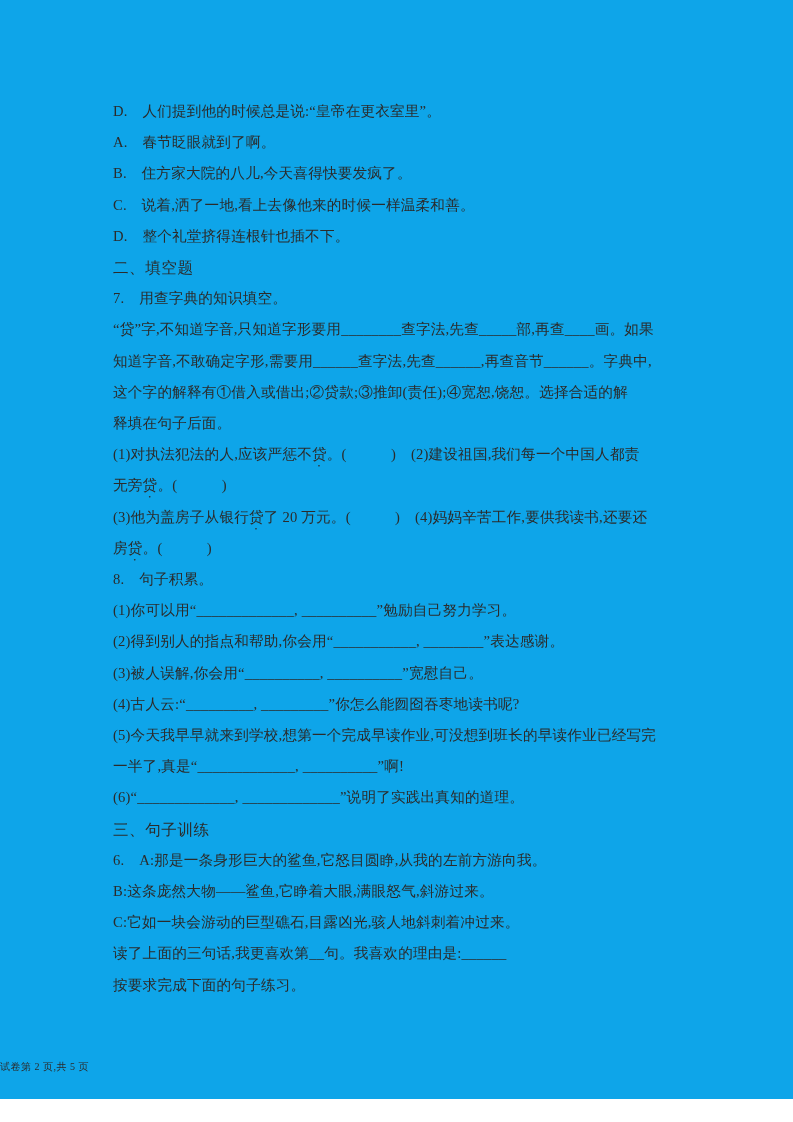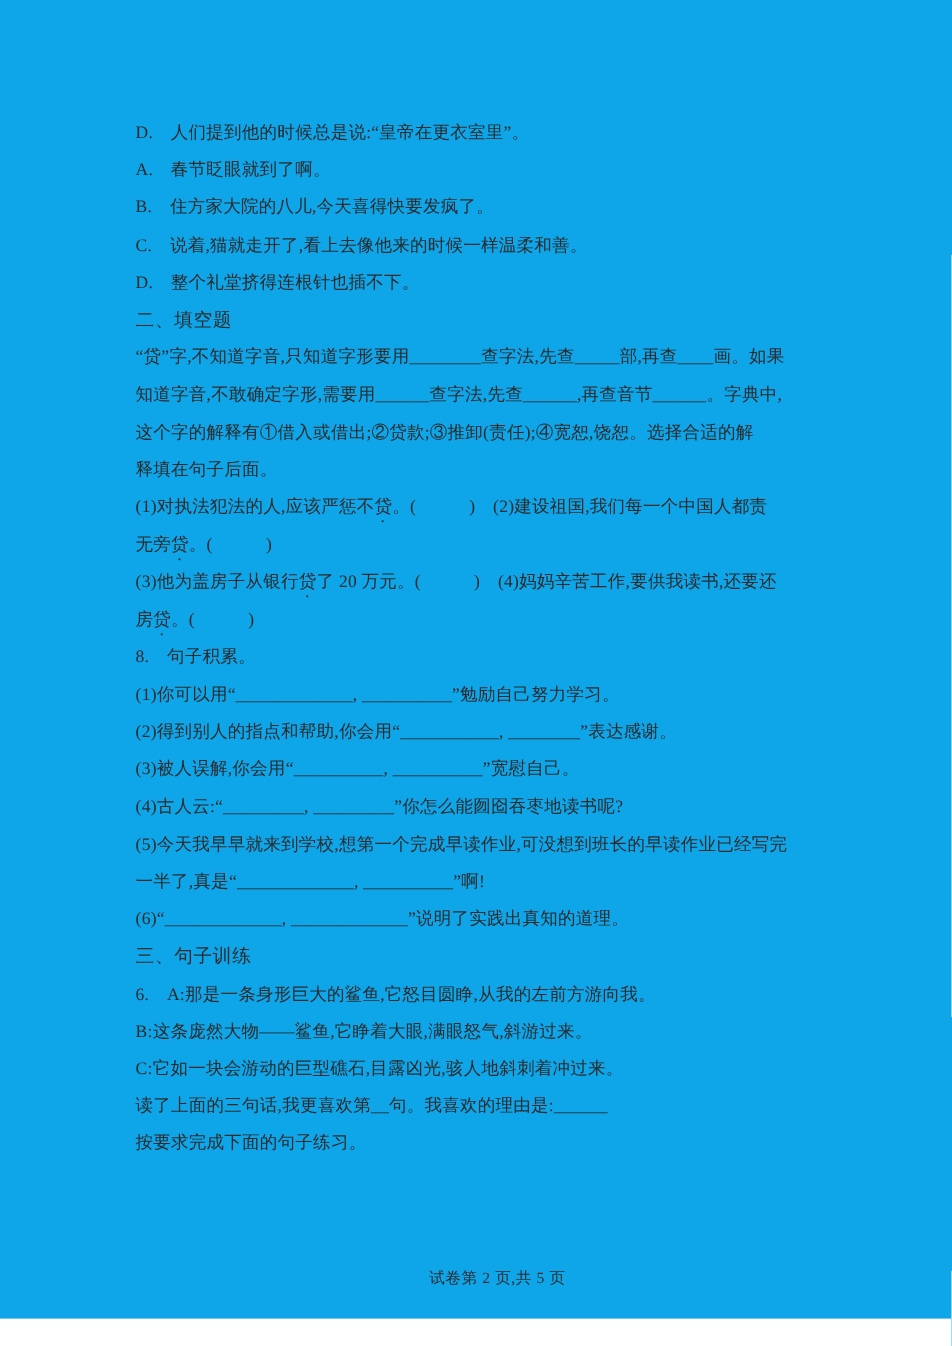--- a/index.html
+++ b/index.html
@@ -40,38 +40,37 @@
     text-emphasis: filled dot;
     -webkit-text-emphasis: filled dot;
     text-emphasis-position: under right;
     -webkit-text-emphasis-position: under right;
   }
   .footer {
     position: absolute;
     left: 0;
     right: 0;
     bottom: 25px;
-    text-align: center;
-    font-size: 13px;
+    font-size: 10px;
     color: #2b2b2b;
     letter-spacing: 0.5px;
-    padding-left: 36px;
   }
 </style>
 </head>
 <body>
 
 <div class="page">
   <div class="content">
       <p class="line">D.　人们提到他的时候总是说:“皇帝在更衣室里”。</p>
       <p class="line">A.　春节眨眼就到了啊。</p>
       <p class="line">B.　住方家大院的八儿,今天喜得快要发疯了。</p>
-      <p class="line">C.　说着,猫就走开了,看上去像他来的时候一样温柔和善。</p>
+      <p class="line">C.　说着,洒了一地,看上去像他来的时候一样温柔和善。</p>
       <p class="line">D.　整个礼堂挤得连根针也插不下。</p>
       <p class="line heading">二、填空题</p>
+      <p class="line">7.　用查字典的知识填空。</p>
       <p class="line">“贷”字,不知道字音,只知道字形要用________查字法,先查_____部,再查____画。如果</p>
       <p class="line">知道字音,不敢确定字形,需要用______查字法,先查______,再查音节______。字典中,</p>
       <p class="line">这个字的解释有①借入或借出;②贷款;③推卸(责任);④宽恕,饶恕。选择合适的解</p>
       <p class="line">释填在句子后面。</p>
       <p class="line">(1)对执法犯法的人,应该严惩不<span class="em-dot">贷</span>。(　　　)　(2)建设祖国,我们每一个中国人都责</p>
       <p class="line">无旁<span class="em-dot">贷</span>。(　　　)</p>
       <p class="line">(3)他为盖房子从银行<span class="em-dot">贷</span>了 20 万元。(　　　)　(4)妈妈辛苦工作,要供我读书,还要还</p>
       <p class="line">房<span class="em-dot">贷</span>。(　　　)</p>
       <p class="line">8.　句子积累。</p>
       <p class="line">(1)你可以用“_____________, __________”勉励自己努力学习。</p>

